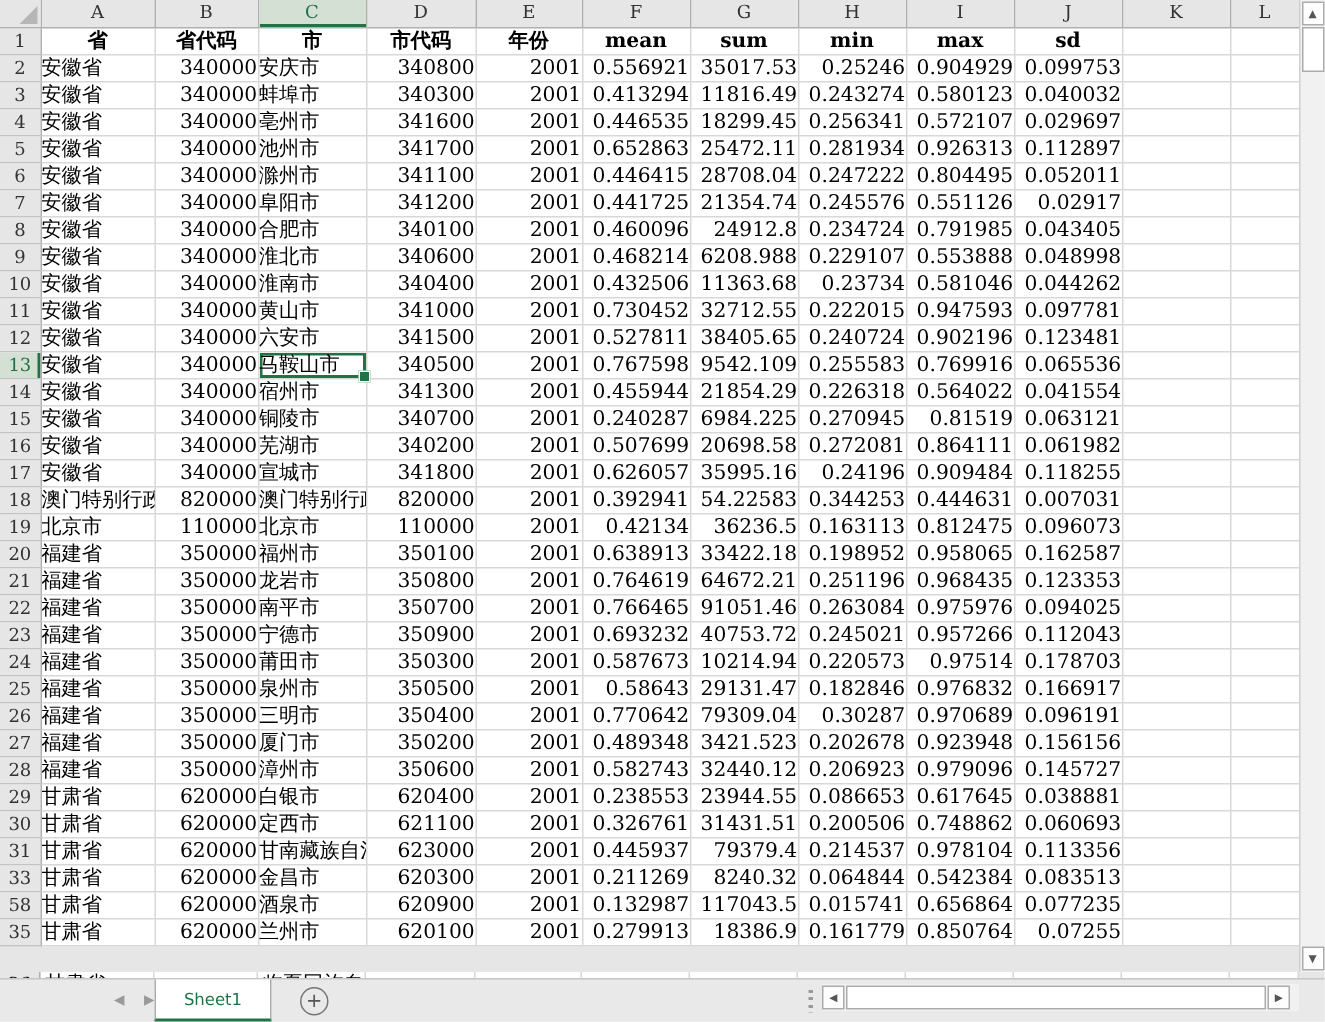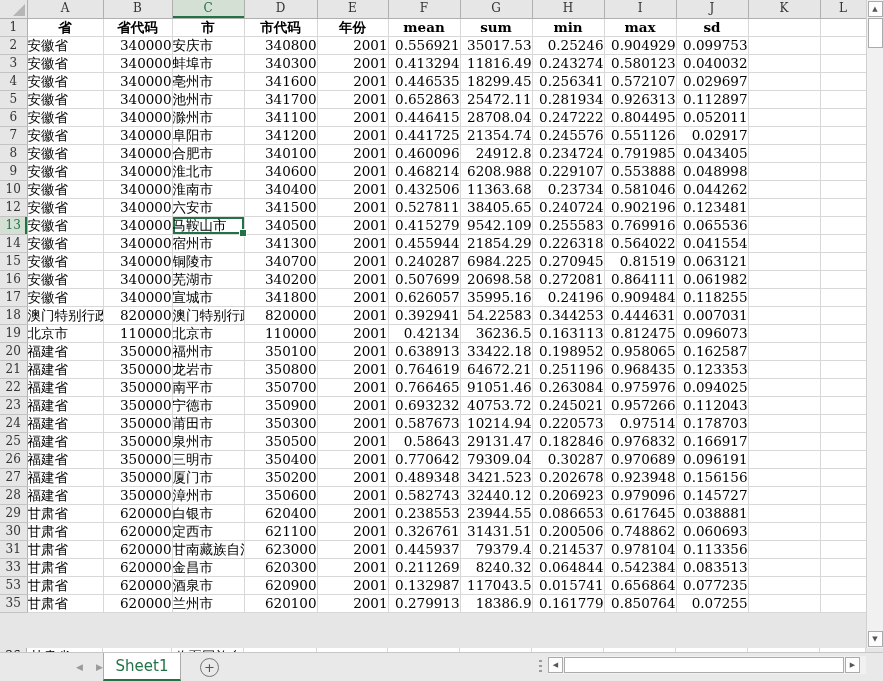--- a/index.html
+++ b/index.html
@@ -98,21 +98,21 @@
     font-family:"DejaVu Sans","Liberation Sans",sans-serif;
   }
   .navarrow{
     position:absolute;top:8px;font-size:9px;color:#9a9a9a;line-height:12px;
   }
   .sheettab{
     position:absolute;left:103px;top:0;height:28px;width:78px;
     background:#ffffff;border-left:1px solid #ababab;border-right:1px solid #ababab;
     border-bottom:2px solid var(--green);
     display:flex;align-items:center;justify-content:center;
-    color:var(--green);font-size:15px;
+    color:var(--green);font-size:11px;
   }
   .addsheet{
     position:absolute;left:200px;top:5px;width:19px;height:19px;border-radius:50%;
     border:1px solid #767676;color:#555;display:flex;align-items:center;justify-content:center;
     font-size:13px;line-height:17px;background:transparent;
   }
   .splitter{
     position:absolute;left:539px;top:7px;width:3px;height:15px;
     background-image:repeating-linear-gradient(to bottom,#9a9a9a 0 2px,transparent 2px 5px);
   }
@@ -304,20 +304,35 @@
           <td class="cell num">2001</td>
           <td class="cell num">0.432506</td>
           <td class="cell num">11363.68</td>
           <td class="cell num">0.23734</td>
           <td class="cell num">0.581046</td>
           <td class="cell num">0.044262</td>
           <td class="cell txt"></td>
           <td class="cell txt"></td>
         </tr>
         <tr>
+          <td class="rh">11</td>
+          <td class="cell txt">安徽省</td>
+          <td class="cell num">340000</td>
+          <td class="cell txt">黄山市</td>
+          <td class="cell num">341000</td>
+          <td class="cell num">2001</td>
+          <td class="cell num">0.730452</td>
+          <td class="cell num">32712.55</td>
+          <td class="cell num">0.222015</td>
+          <td class="cell num">0.947593</td>
+          <td class="cell num">0.097781</td>
+          <td class="cell txt"></td>
+          <td class="cell txt"></td>
+        </tr>
+        <tr>
           <td class="rh">12</td>
           <td class="cell txt">安徽省</td>
           <td class="cell num">340000</td>
           <td class="cell txt">六安市</td>
           <td class="cell num">341500</td>
           <td class="cell num">2001</td>
           <td class="cell num">0.527811</td>
           <td class="cell num">38405.65</td>
           <td class="cell num">0.240724</td>
           <td class="cell num">0.902196</td>
@@ -325,21 +340,21 @@
           <td class="cell txt"></td>
           <td class="cell txt"></td>
         </tr>
         <tr>
           <td class="rh sel">13</td>
           <td class="cell txt">安徽省</td>
           <td class="cell num">340000</td>
           <td class="cell txt selcell">马鞍山市</td>
           <td class="cell num">340500</td>
           <td class="cell num">2001</td>
-          <td class="cell num">0.415279</td>
+          <td class="cell num">0.767598</td>
           <td class="cell num">9542.109</td>
           <td class="cell num">0.255583</td>
           <td class="cell num">0.769916</td>
           <td class="cell num">0.065536</td>
           <td class="cell txt"></td>
           <td class="cell txt"></td>
         </tr>
         <tr>
           <td class="rh">14</td>
           <td class="cell txt">安徽省</td>
@@ -619,21 +634,21 @@
           <td class="cell num">2001</td>
           <td class="cell num">0.211269</td>
           <td class="cell num">8240.32</td>
           <td class="cell num">0.064844</td>
           <td class="cell num">0.542384</td>
           <td class="cell num">0.083513</td>
           <td class="cell txt"></td>
           <td class="cell txt"></td>
         </tr>
         <tr>
-          <td class="rh">53</td>
+          <td class="rh">58</td>
           <td class="cell txt">甘肃省</td>
           <td class="cell num">620000</td>
           <td class="cell txt">酒泉市</td>
           <td class="cell num">620900</td>
           <td class="cell num">2001</td>
           <td class="cell num">0.132987</td>
           <td class="cell num">117043.5</td>
           <td class="cell num">0.015741</td>
           <td class="cell num">0.656864</td>
           <td class="cell num">0.077235</td>

